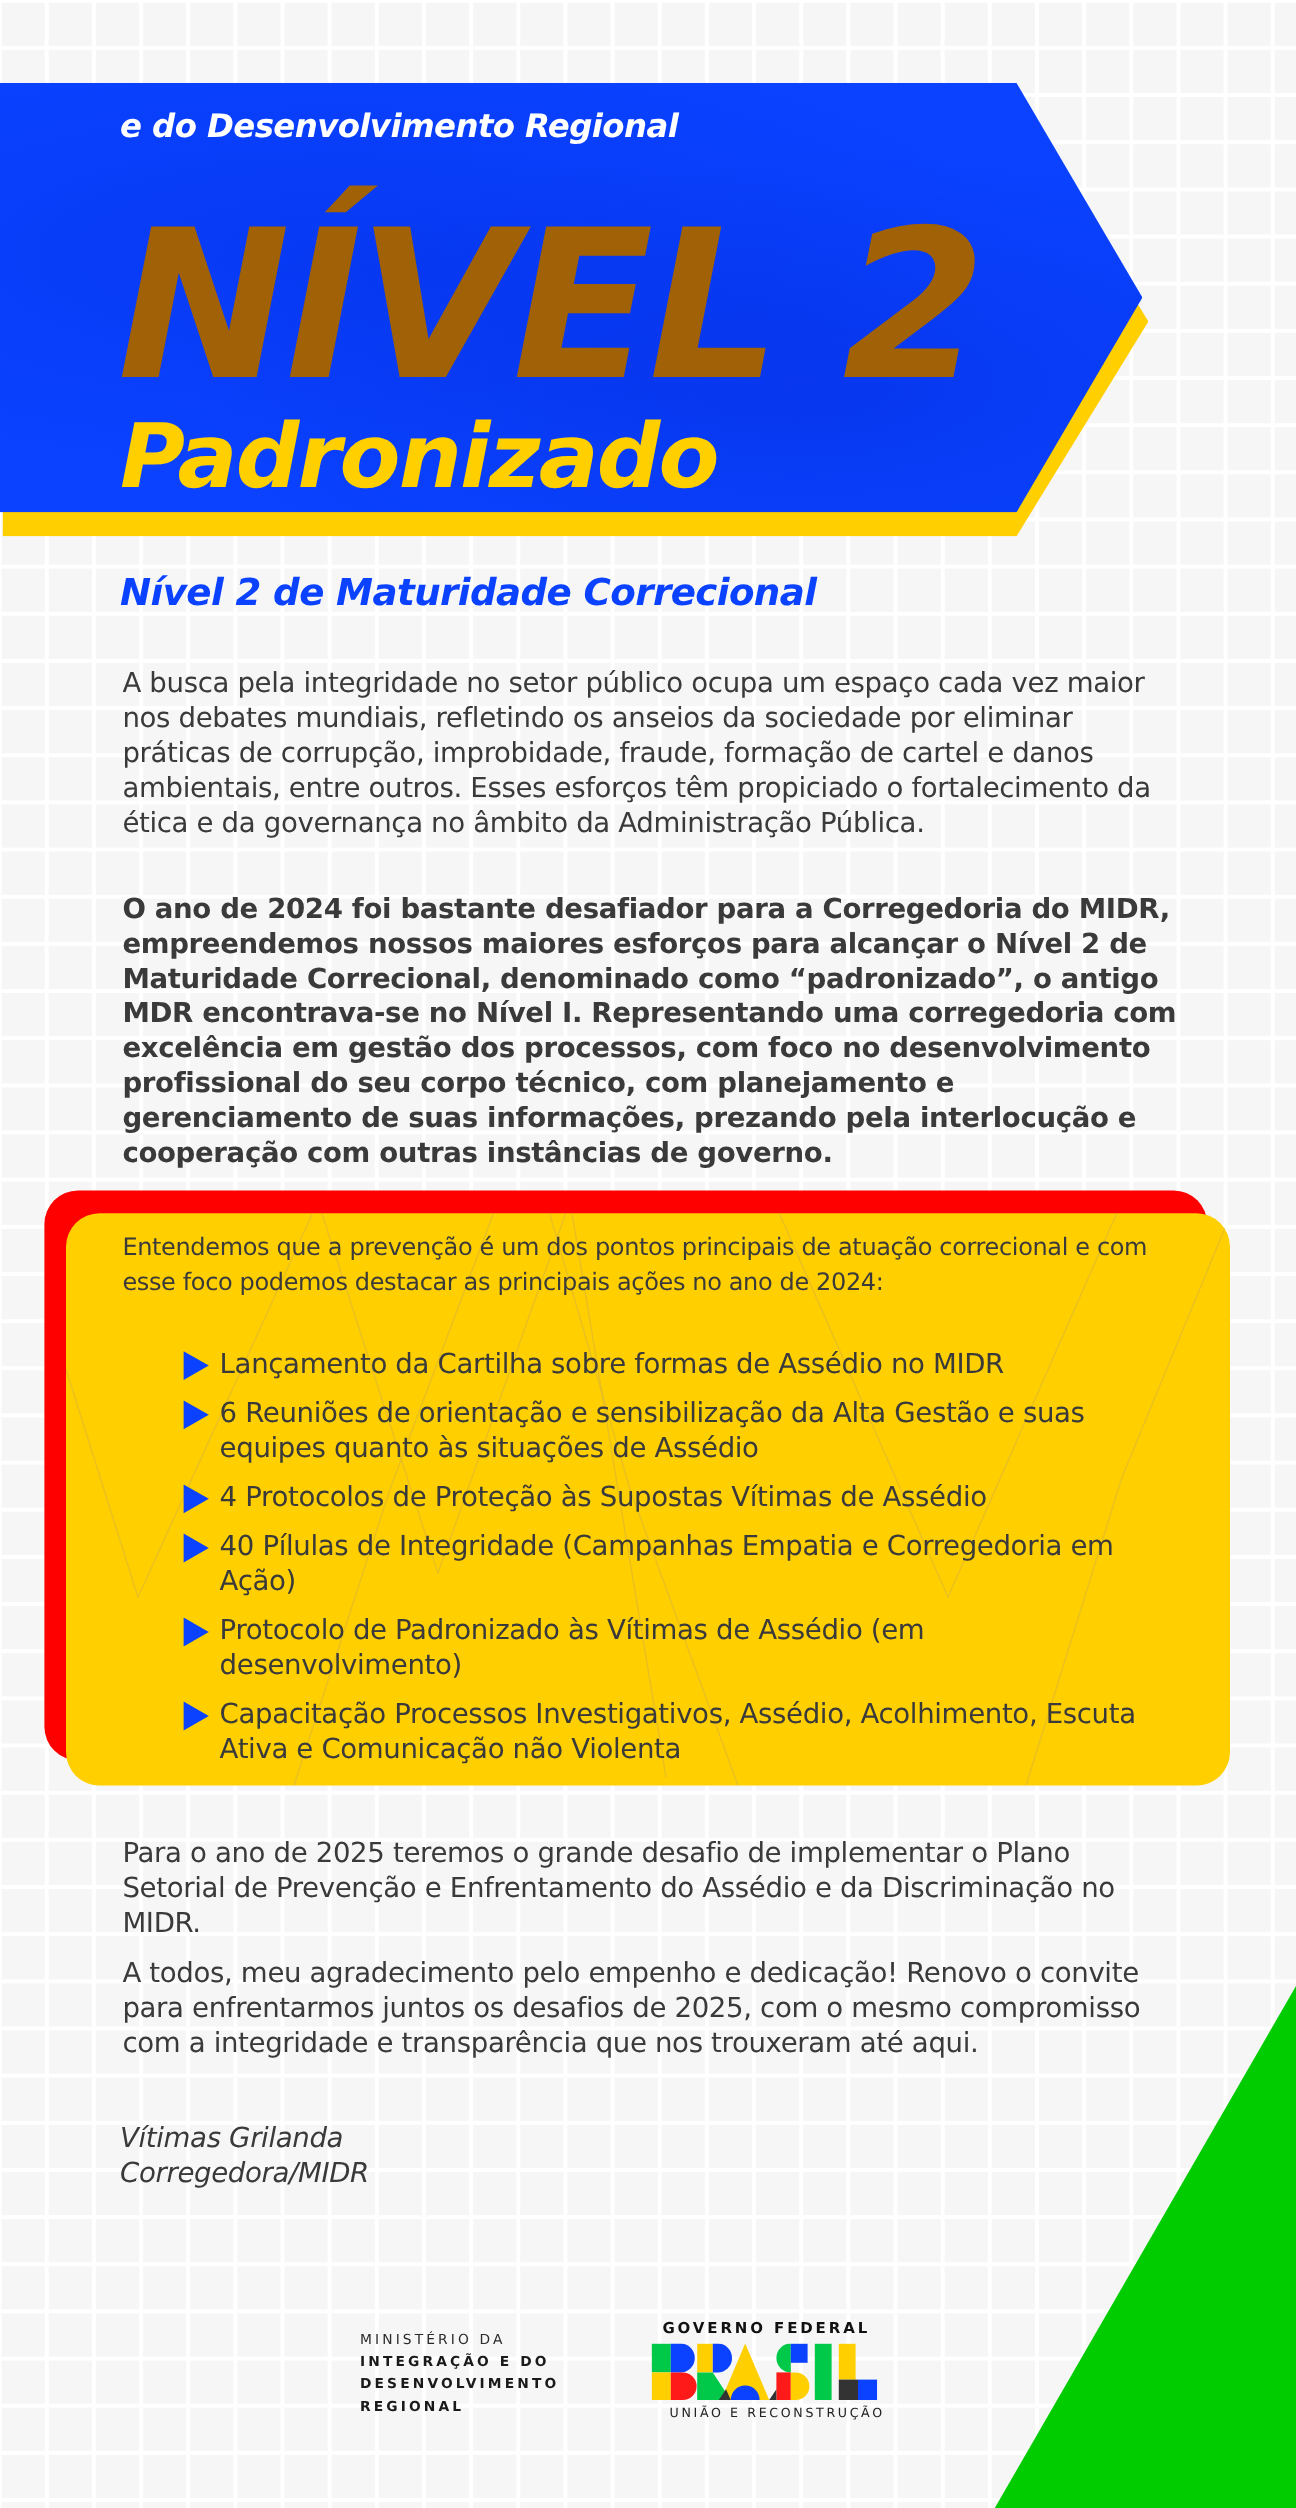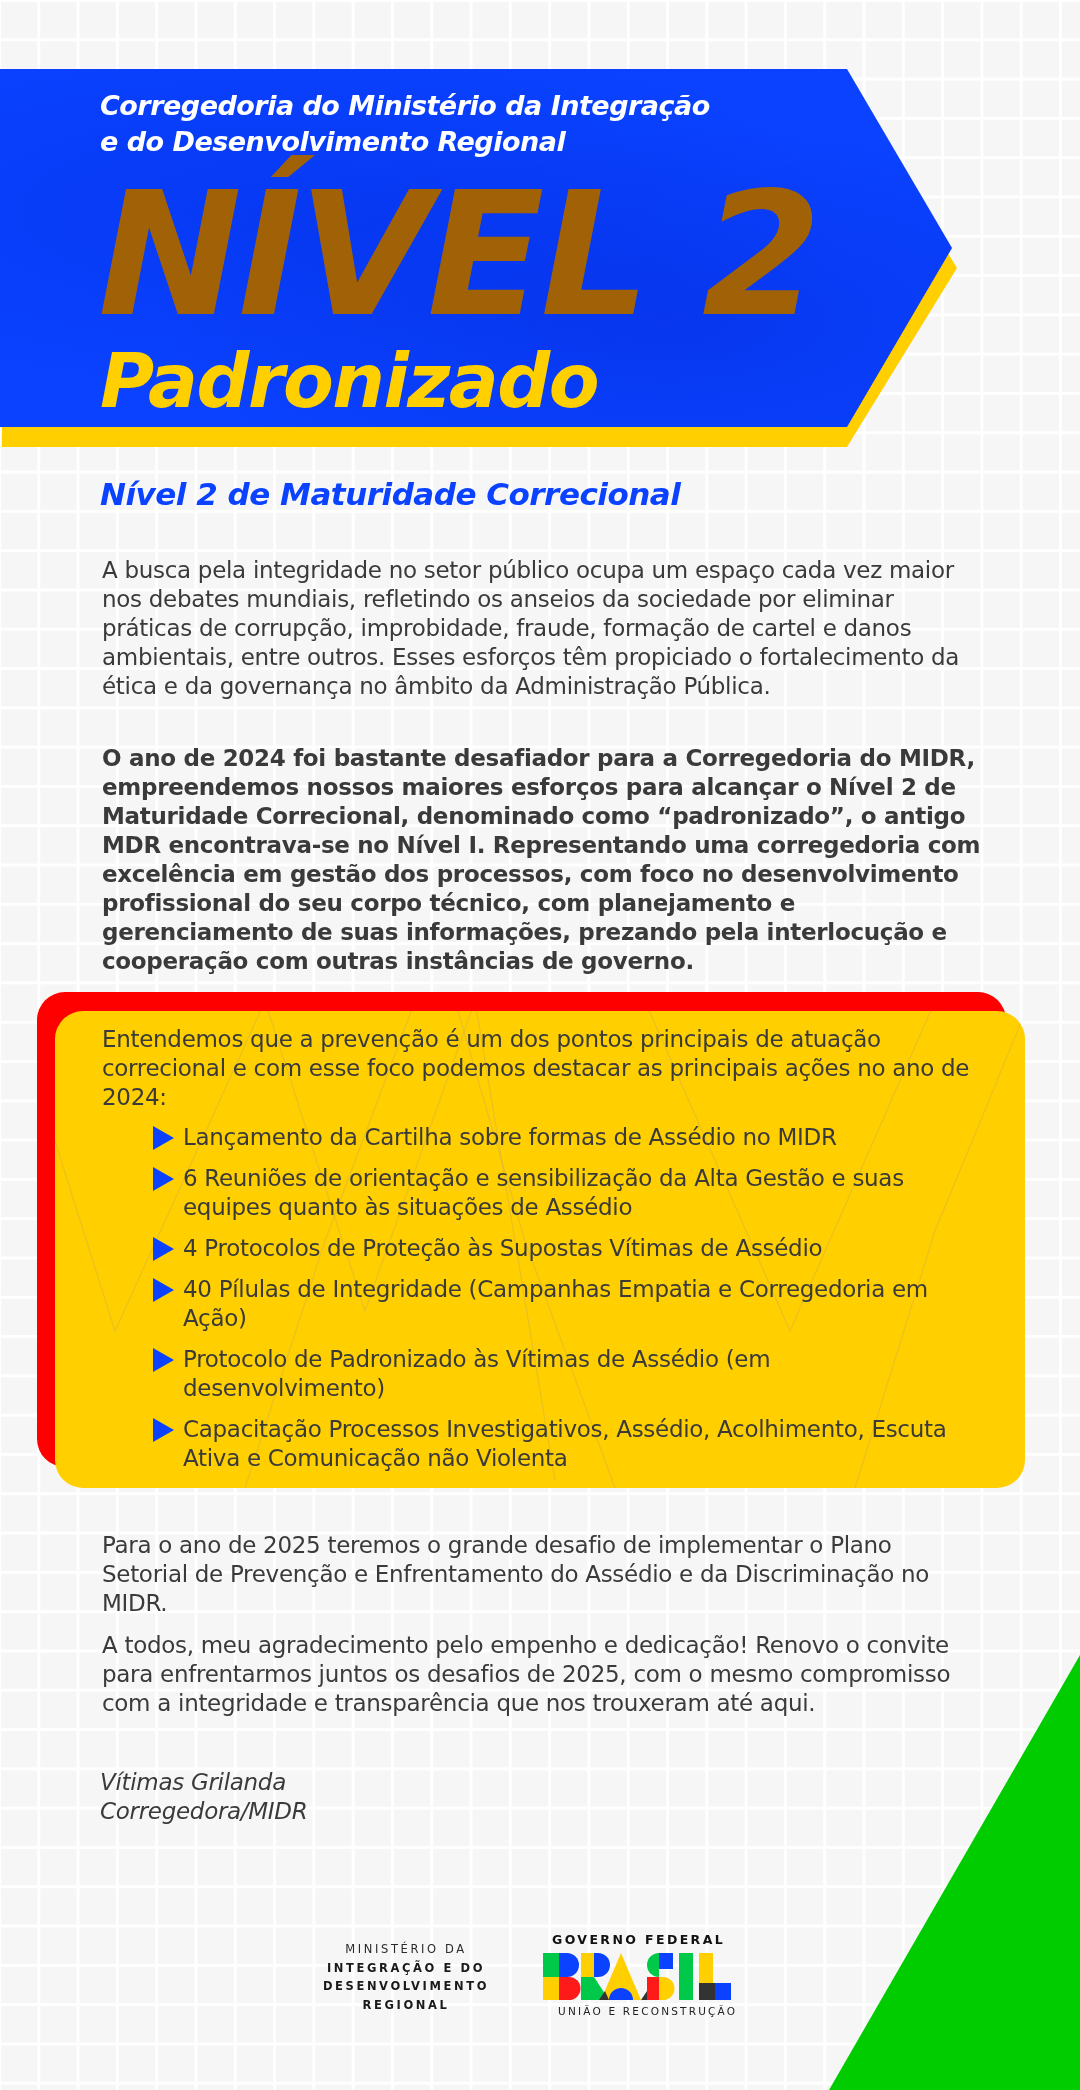--- a/index.html
+++ b/index.html
@@ -98,21 +98,21 @@
     background: #ffcf00;
     border-radius: 28px;
     overflow: hidden;
   }
   .box-yellow svg.pattern {
     position: absolute; left: 0; top: 0;
   }
   .box-intro {
     position: absolute; left: 47px; top: 14px;
     width: 880px;
-    font-size: 23px; line-height: 29px;
+    font-size: 20px; line-height: 29px;
     color: #3a3a3a;
     letter-spacing: -0.3px;
   }
   .box-list {
     position: absolute; left: 98px; top: 112px;
     width: 820px;
     list-style: none;
   }
   .box-list li {
     position: relative;
@@ -144,21 +144,21 @@
     position: absolute; left: 829px; top: 1655px;
     width: 251px; height: 435px;
     background: #00cc00;
     clip-path: polygon(100% 0, 100% 100%, 0 100%);
   }
 
   
   .ministry {
     position: absolute; left: 300px; top: 1940px;
     width: 212px;
-    text-align: center;
+    text-align: left;
     font-size: 11.5px; line-height: 18.5px;
     color: #1a1a1a;
     letter-spacing: 2.6px;
   }
   .ministry .light { font-weight: normal; color: #2a2a2a; }
   .ministry .bold { font-weight: bold; }
 
   .gov-title {
     position: absolute; left: 552px; top: 1932px;
     font-size: 12.5px; font-weight: bold;
@@ -177,21 +177,20 @@
     color: #222;
     white-space: nowrap;
   }
 </style>
 </head>
 <body>
 
 <div class="banner-shadow"></div>
 <div class="banner"></div>
 <div class="banner-sub">
-  <div>Corregedoria do Ministério da Integração</div>
   <div>e do Desenvolvimento Regional</div>
 </div>
 <div class="banner-title">NÍVEL 2</div>
 <div class="banner-level-name">Padronizado</div>
 
 <h2 class="section-heading">Nível 2 de Maturidade Correcional</h2>
 
 <p class="para p1">A busca pela integridade no setor público ocupa um espaço cada vez maior nos debates mundiais, refletindo os anseios da sociedade por eliminar práticas de corrupção, improbidade, fraude, formação de cartel e danos ambientais, entre outros. Esses esforços têm propiciado o fortalecimento da ética e da governança no âmbito da Administração Pública.</p>
 <p class="para p2">O ano de 2024 foi bastante desafiador para a Corregedoria do MIDR, empreendemos nossos maiores esforços para alcançar o Nível 2 de Maturidade Correcional, denominado como “padronizado”, o antigo MDR encontrava-se no Nível I. Representando uma corregedoria com excelência em gestão dos processos, com foco no desenvolvimento profissional do seu corpo técnico, com planejamento e gerenciamento de suas informações, prezando pela interlocução e cooperação com outras instâncias de governo.</p>
 

